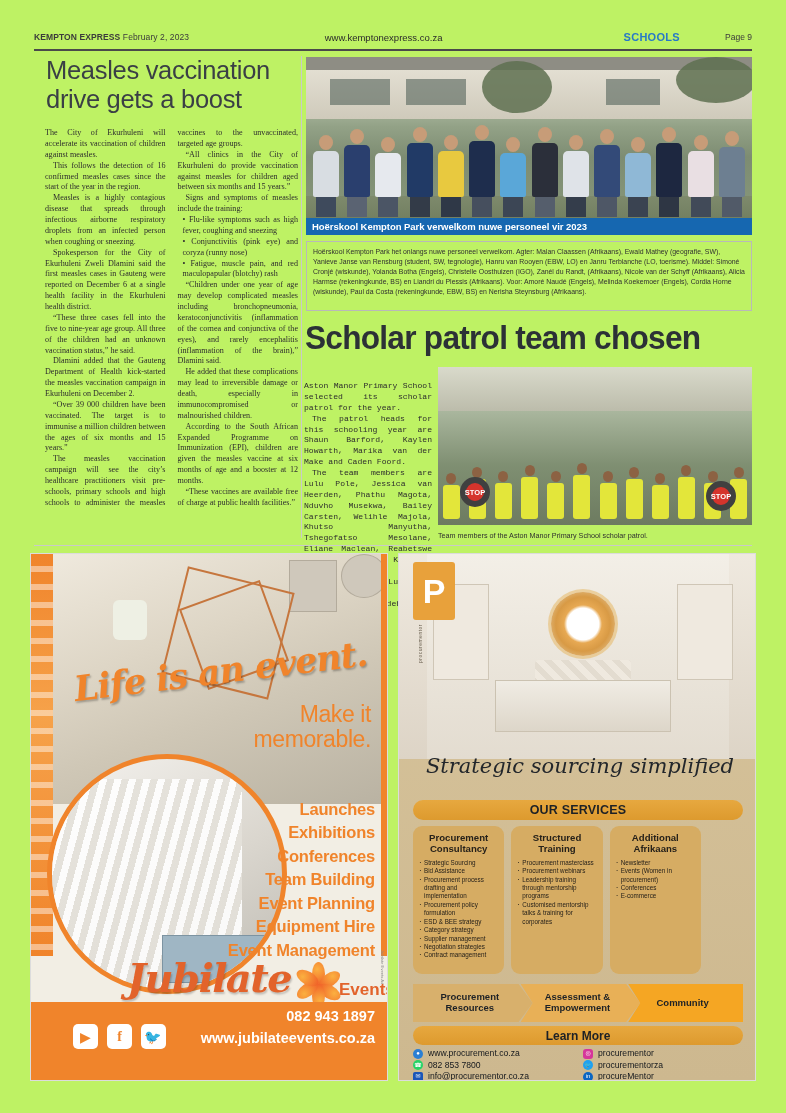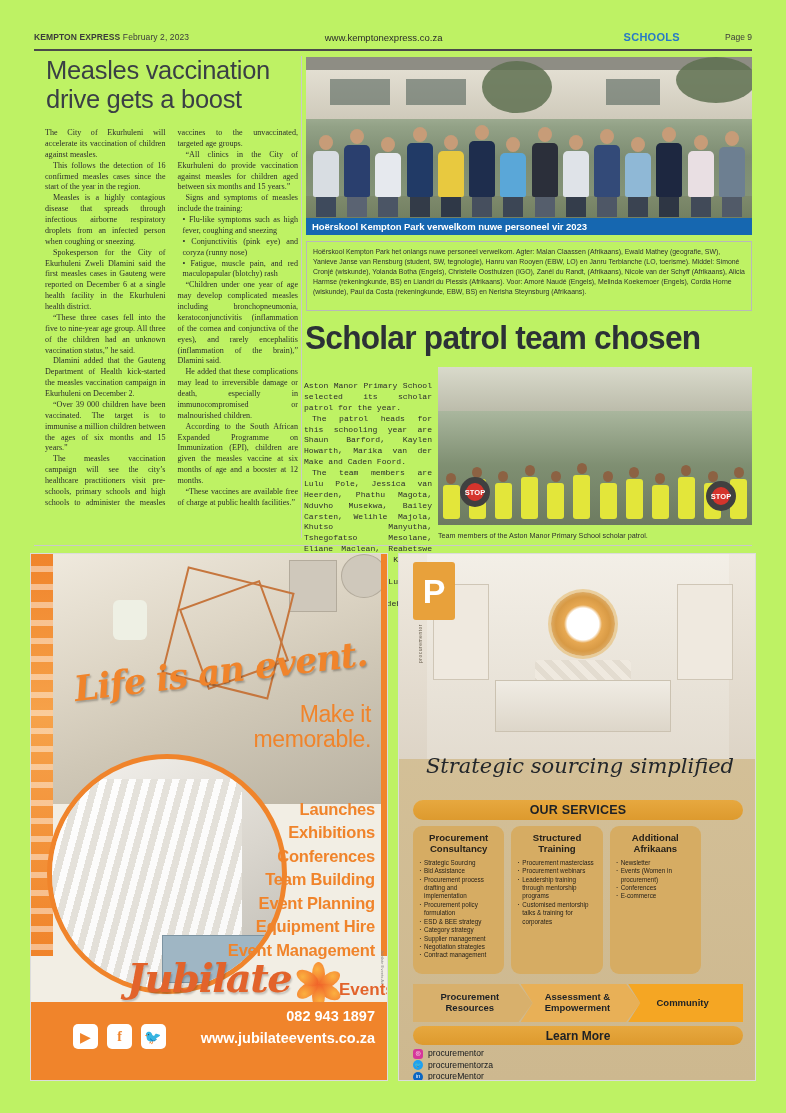--- a/index.html
+++ b/index.html
@@ -564,20 +564,34 @@
       <div class="proc-chev c1">Procurement Resources</div>
       <div class="proc-chev c2">Assessment &amp; Empowerment</div>
       <div class="proc-chev c3">Community</div>
     </div>
 
     <div class="proc-learn">Learn More</div>
 
     <div class="proc-contacts">
       <div class="proc-ccol">
         <div class="proc-crow">
+          <span class="proc-ic" style="background:#2a7fd4;">●</span>
+          <span>www.procurement.co.za</span>
+        </div>
+        <div class="proc-crow">
+          <span class="proc-ic" style="background:#25d366;">☎</span>
+          <span>082 853 7800</span>
+        </div>
+        <div class="proc-crow">
+          <span class="proc-ic" style="background:#1b56b8;border-radius:2px;">✉</span>
+          <span>info@procurementor.co.za</span>
+        </div>
+      </div>
+      <div class="proc-ccol">
+        <div class="proc-crow">
           <span class="proc-ic" style="background:#d6359a;border-radius:3px;">◎</span>
           <span>procurementor</span>
         </div>
         <div class="proc-crow">
           <span class="proc-ic" style="background:#1da1f2;">🐦</span>
           <span>procurementorza</span>
         </div>
         <div class="proc-crow">
           <span class="proc-ic" style="background:#0a66c2;">in</span>
           <span>procureMentor</span>

